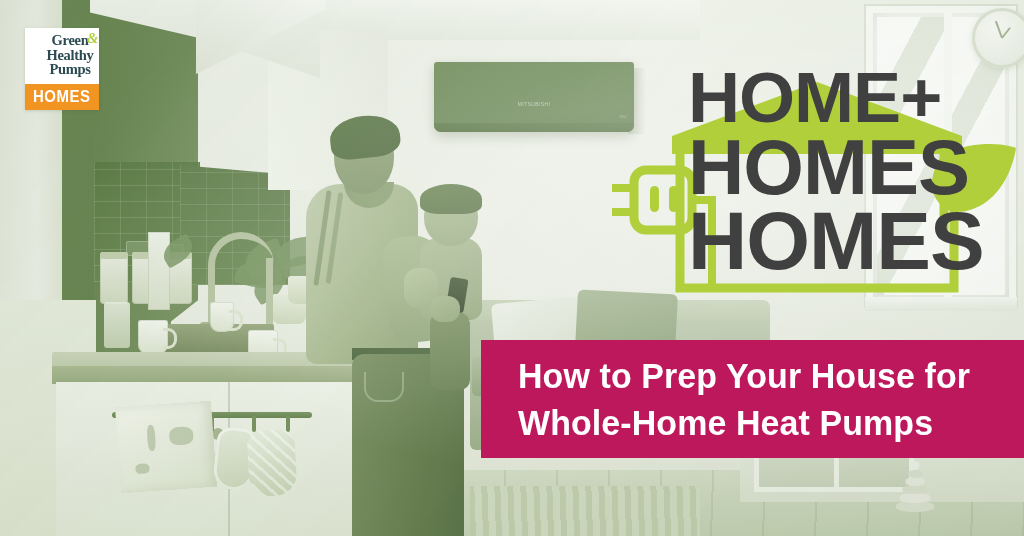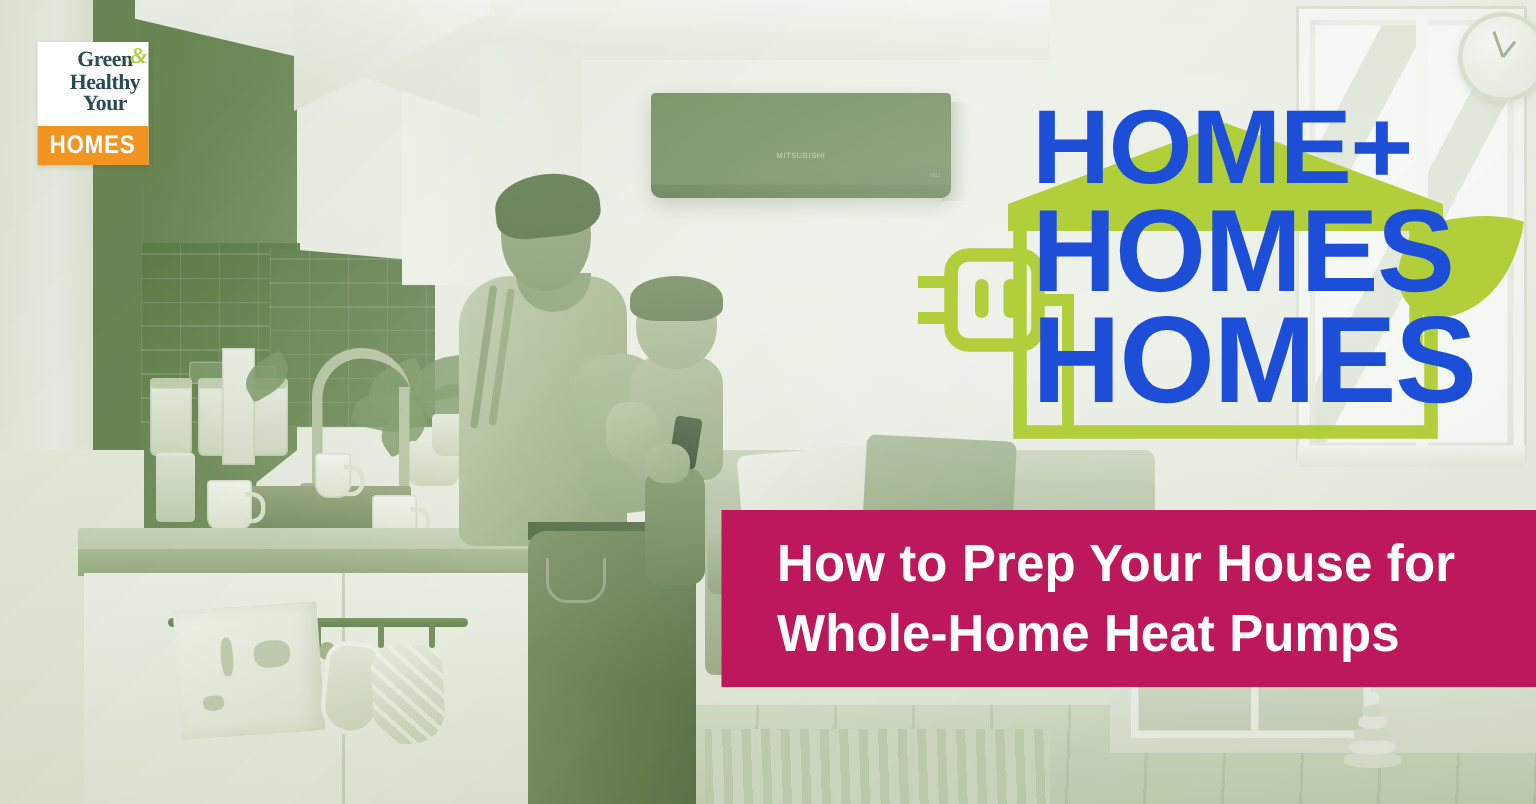--- a/index.html
+++ b/index.html
@@ -450,21 +450,21 @@
   }
 
   
   .hec{
     position:absolute; left:612px; top:36px; width:412px; height:268px;
   }
   .hec svg{ position:absolute; left:0; top:0; width:412px; height:268px; overflow:visible; }
   .hec-text{
     position:absolute; left:0; top:0; width:412px; height:268px;
     font-family:"Liberation Sans", sans-serif;
-    font-weight:bold; color:#1d4ed8;
+    font-weight:bold; color:#404040;
     letter-spacing:-1px;
   }
   .hec-text .line{
     position:absolute; white-space:nowrap; transform-origin:left center;
   }
   .hec-l1{ left:76px; top:22px; font-size:70px; transform:scaleX(1.03); }
   .hec-l2{ left:76px; top:86px; font-size:78px; transform:scaleX(1.0); }
   .hec-l3{ left:76px; top:158px; font-size:82px; transform:scaleX(1.0); }
 
   
@@ -623,21 +623,21 @@
     <div class="hand"></div>
 
     <div class="duotone"></div>
     <div class="lighten"></div>
   </div>
 
   <div class="ghm-logo">
     <div class="ghm-words">
       <span class="l l1"><span>Green</span><span class="ghm-amp">&amp;</span></span>
       <span class="l">Healthy</span>
-      <span class="l">Your</span>
+      <span class="l">Pumps</span>
     </div>
     <div class="ghm-homes">
       <span>HOMES</span>
     </div>
   </div>
 
   <div class="hec">
     <svg viewBox="0 0 412 268">
 
       <g>

